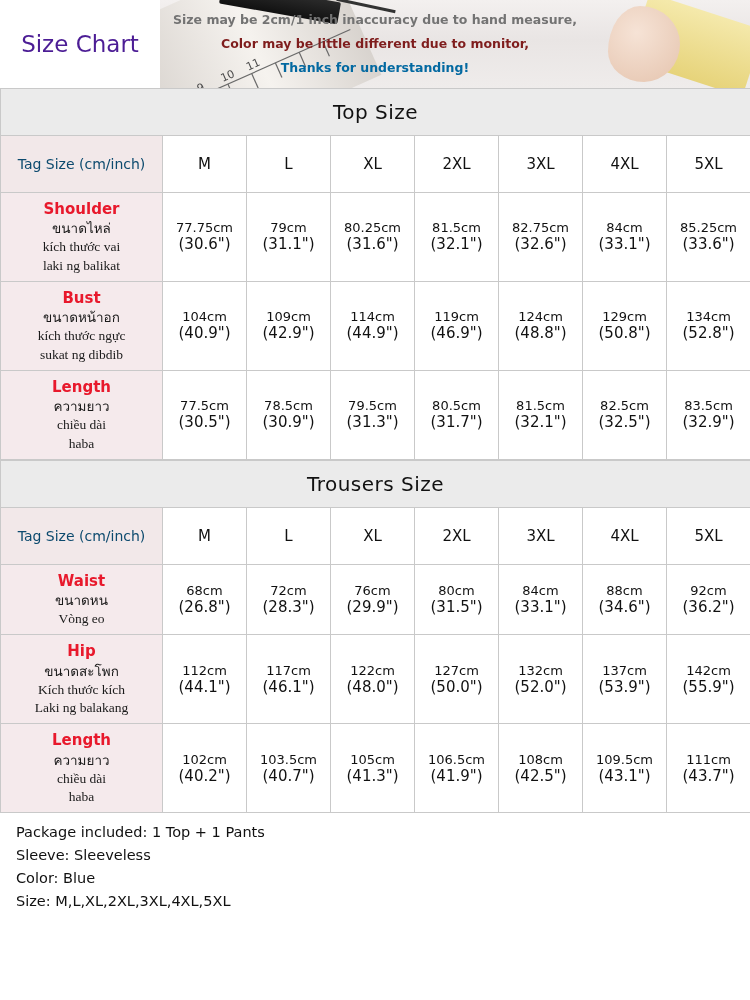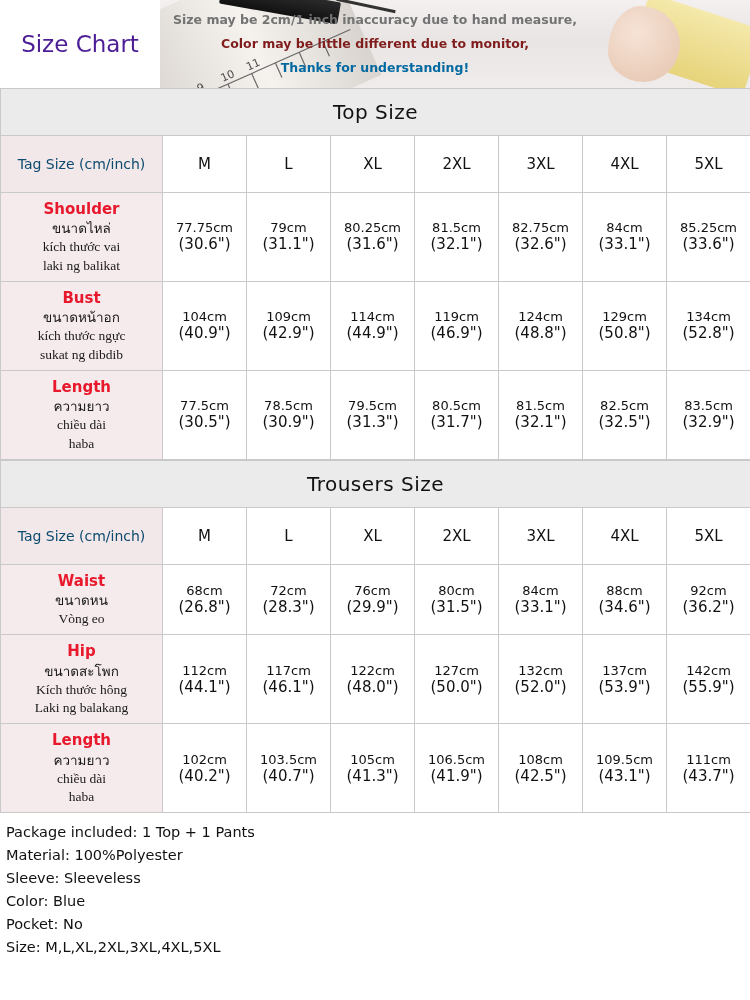--- a/index.html
+++ b/index.html
@@ -179,21 +179,21 @@
     font-family: Liberation Serif, serif;
   }
   .cell-main { display: block; font-size: 13px; }
   .cell-sub  { display: block; font-size: 15px; }
 
   col.c-label { width: 162px; }
   col.c-size  { width: 84px; }
 
   
   .notes {
-    padding: 8px 6px 0 6px;
+    padding: 8px 6px 0 16px;
     font-size: 14.5px;
     line-height: 1.58;
     color: #111;
   }
   .notes div { white-space: nowrap; }
 </style>
 </head>
 <body>
 
 <div class="page">
@@ -428,21 +428,21 @@
         <td>
           <span class="cell-main">92cm</span>
           <span class="cell-sub">(36.2")</span>
         </td>
       </tr>
 
       <tr>
         <td class="row-label">
           <span class="en">Hip</span>
           <span class="tr">ขนาดสะโพก</span>
-          <span class="tr">Kích thước hông</span>
+          <span class="tr">Kích thước kích</span>
           <span class="tr">Laki ng balakang</span>
         </td>
         <td>
           <span class="cell-main">112cm</span>
           <span class="cell-sub">(44.1")</span>
         </td>
         <td>
           <span class="cell-main">117cm</span>
           <span class="cell-sub">(46.1")</span>
         </td>
@@ -502,20 +502,18 @@
         <td>
           <span class="cell-main">111cm</span>
           <span class="cell-sub">(43.7")</span>
         </td>
       </tr>
     </tbody>
   </table>
 
   <div class="notes">
     <div>Package included: 1  Top + 1 Pants</div>
-    <div>Material: 100%Polyester</div>
     <div>Sleeve: Sleeveless</div>
     <div>Color: Blue</div>
-    <div>Pocket: No</div>
     <div>Size: M,L,XL,2XL,3XL,4XL,5XL</div>
   </div>
 
 </div>
 
 </body></html>

